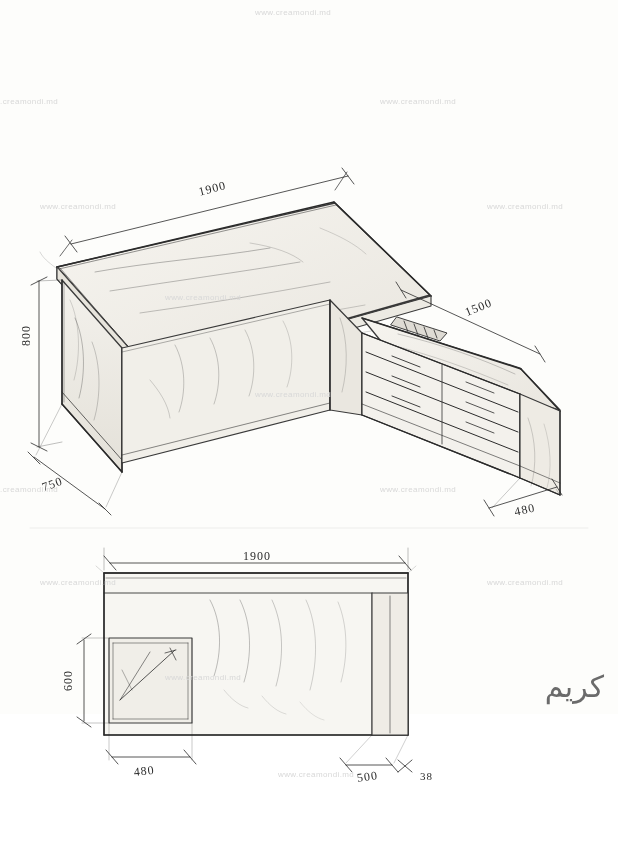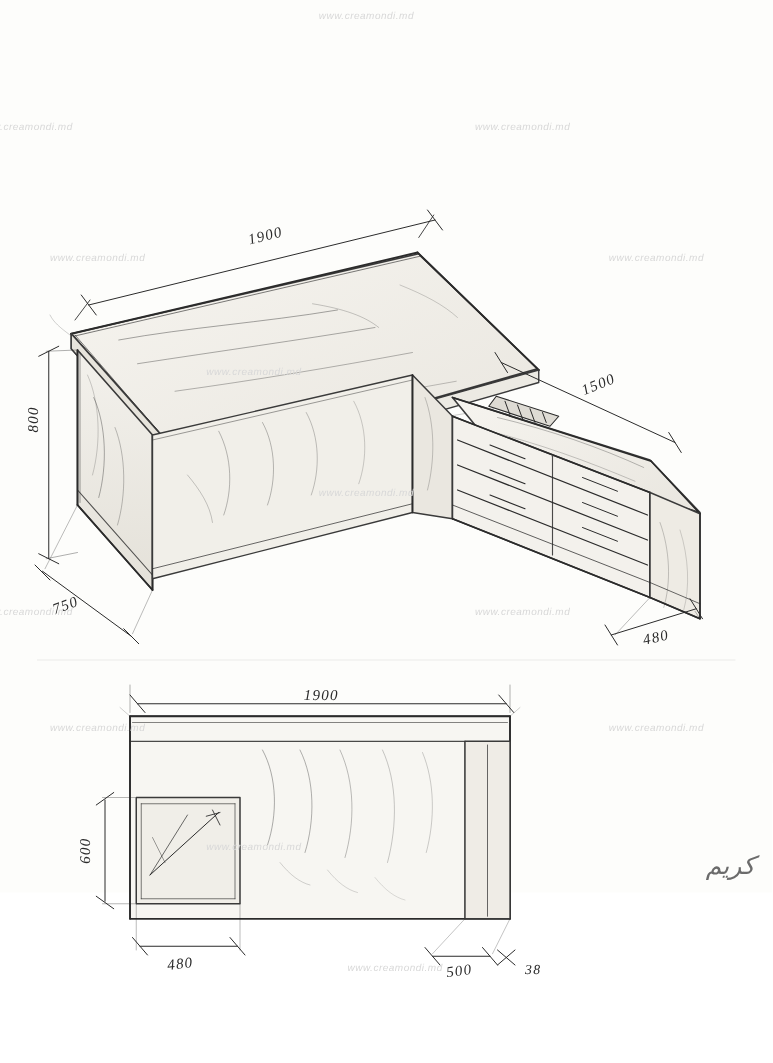--- a/index.html
+++ b/index.html
@@ -11,21 +11,20 @@
     width: 618px;
     height: 850px;
     font-family: "Liberation Sans", sans-serif;
     overflow: hidden;
   }
   #sheet {
     position: relative;
     width: 618px;
     height: 714px;
     background: #fdfdfb;
-    font-style: italic;
   }
   #sheet svg.layer {
     position: absolute;
     left: 0;
     top: 0;
     width: 618px;
     height: 850px;
   }
   .wm {
     position: absolute;
@@ -42,21 +41,21 @@
     font-size: 12px;
     font-family: "Liberation Serif", serif;
     letter-spacing: 1px;
     white-space: nowrap;
   }
   .brand {
     position: absolute;
     right: 14px;
     bottom: 10px;
     color: #6b6b6b;
-    font-size: 20px;
+    font-size: 30px;
     font-family: "DejaVu Sans", sans-serif;
     letter-spacing: 1px;
     direction: rtl;
   }
 </style>
 </head>
 <body>
 
 <div id="sheet">
 

